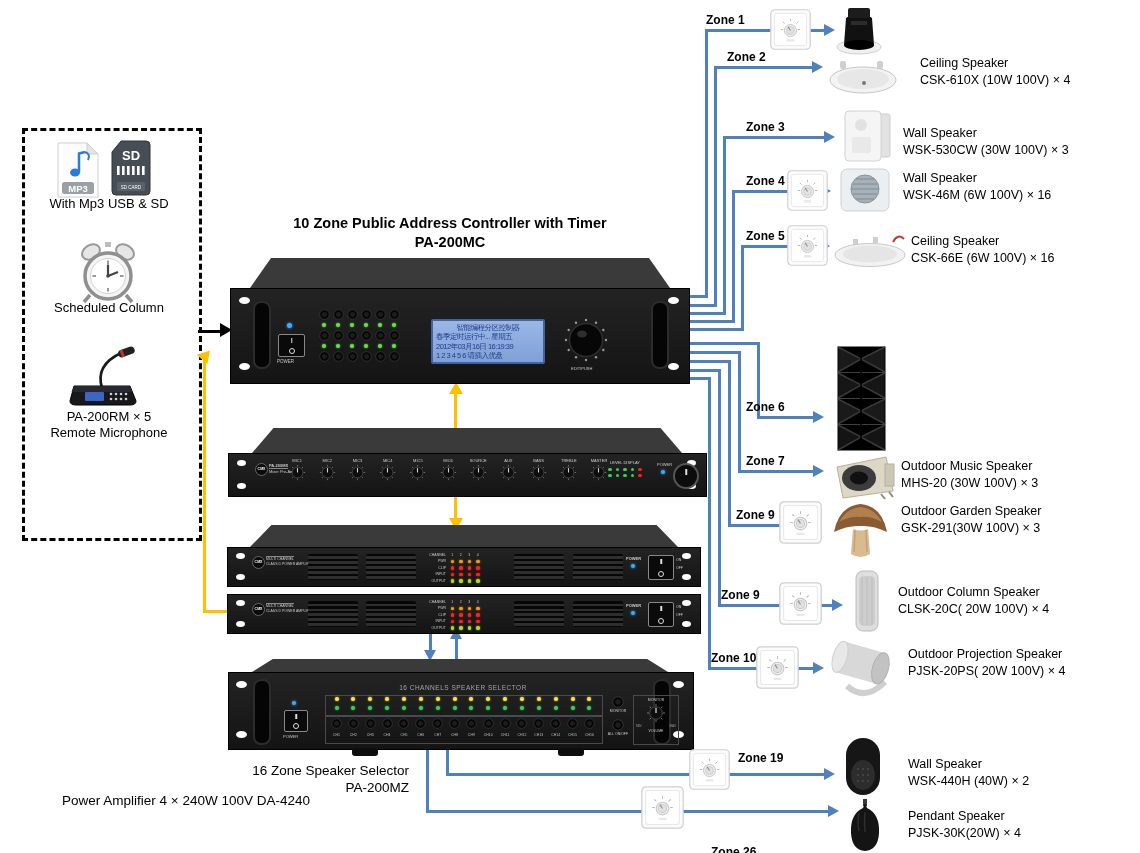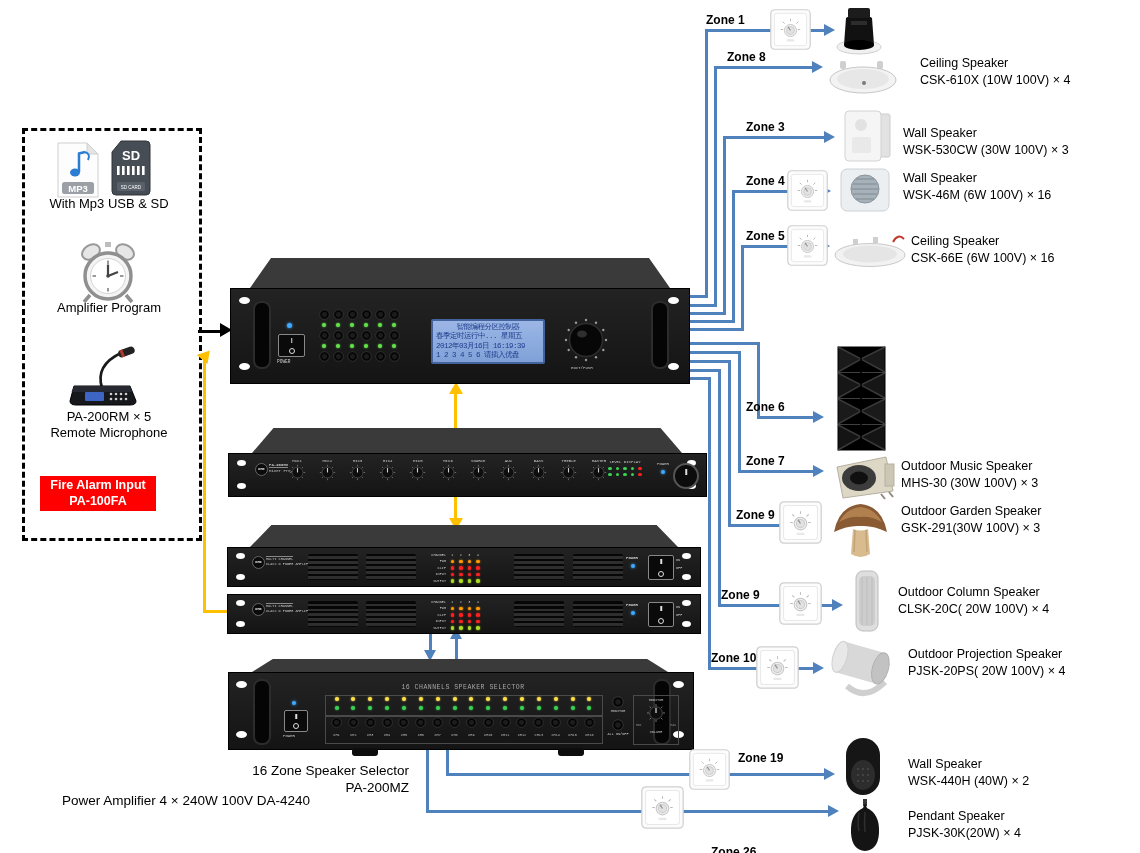--- a/index.html
+++ b/index.html
@@ -19,21 +19,21 @@
   
   .zlabel{position:absolute;font-weight:bold;font-size:12px;white-space:nowrap;}
   .zdesc{position:absolute;font-size:12.5px;line-height:17px;white-space:nowrap;}
   .cap{position:absolute;font-size:13.5px;white-space:nowrap;}
   #title{position:absolute;left:230px;top:214px;width:440px;text-align:center;font-weight:bold;font-size:14.5px;line-height:19px;}
   .lp-cap{position:absolute;left:22px;width:174px;text-align:center;font-size:13px;}
   
   #srcbox{position:absolute;left:22px;top:128px;width:174px;height:407px;border:3px dashed #000;}
   #firebox{position:absolute;left:40px;top:476px;width:116px;height:34px;background:#ff0000;color:#fff;font-weight:bold;font-size:12.5px;line-height:16px;text-align:center;padding-top:1px;}
   
-  .rack{position:absolute;background:linear-gradient(#232323,#141414);border:1px solid #000;font-family:Liberation Mono, monospace;}
+  .rack{position:absolute;background:linear-gradient(#232323,#141414);border:1px solid #000;}
   .rtop{position:absolute;background:#3a3a3a;clip-path:polygon(5% 0,95% 0,100% 100%,0 100%);}
   .eh{position:absolute;width:11px;height:7px;background:#fff;border-radius:50%;}
   .ehs{position:absolute;width:9px;height:6px;background:#fff;border-radius:50%;}
   .hd{position:absolute;width:14px;background:#050505;border:2px solid #2c2c2c;border-radius:8px;}
   .rocker{position:absolute;background:#0a0a0a;border:1.5px solid #888;border-radius:2px;}
   .rocker .ri{position:absolute;left:50%;top:3px;width:1.5px;height:5px;background:#ddd;transform:translateX(-50%);}
   .rocker .ro{position:absolute;left:50%;bottom:2px;width:4px;height:4px;border:1px solid #ddd;border-radius:50%;transform:translateX(-50%);}
   .bled{position:absolute;width:5px;height:5px;border-radius:50%;background:#3fa9ff;box-shadow:0 0 3px #3fa9ff;}
   .mlabel{position:absolute;color:#c9c9c9;font-size:4.5px;white-space:nowrap;}
   
@@ -132,20 +132,22 @@
       </g>
       <circle cx="24" cy="24" r="16.5" fill="#070707" stroke="#2e2e2e" stroke-width="1.5"></circle>
       <ellipse cx="20" cy="18" rx="5" ry="3.5" fill="#2f2f2f"></ellipse>
     </symbol>
   </defs>
 </svg>
 
 <div id="canvas">
 
   <div id="title">
+    <div>10 Zone Public Address Controller with Timer</div>
+    <div>PA-200MC</div>
   </div>
 
   <div id="srcbox"></div>
 
   <svg class="abs" style="left:55px;top:141px" width="46" height="58" viewBox="0 0 46 58">
     <path d="M3 2 h29 l11 11 v43 h-40 z" fill="#fdfdfd" stroke="#cfcfcf"></path>
     <path d="M32 2 l11 11 h-11 z" fill="#e4e4e4" stroke="#cfcfcf"></path>
     <path d="M24 31 V12.5 l6 -1.5" stroke="#2b7cd3" stroke-width="2.5" fill="none"></path>
     <path d="M30 11 q6 2 3 8" stroke="#2b7cd3" stroke-width="2" fill="none"></path>
     <ellipse cx="20" cy="31.5" rx="5" ry="4" fill="#2b7cd3"></ellipse>
@@ -182,21 +184,21 @@
       <line x1="31" y1="19.5" x2="31" y2="23"></line>
         <line x1="31" y1="47" x2="31" y2="50.5"></line>
       <line x1="15.5" y1="35" x2="19" y2="35"></line>
         <line x1="43" y1="35" x2="46.5" y2="35"></line>
     </g>
     <line x1="31" y1="35" x2="31" y2="23.5" stroke="#444" stroke-width="2.2"></line>
     <line x1="31" y1="35" x2="41" y2="31" stroke="#444" stroke-width="2.2"></line>
     <circle cx="31" cy="35" r="1.8" fill="#444"></circle>
   </svg>
 
-  <div class="lp-cap" style="top:300px">Amplifier Program</div>
+  <div class="lp-cap" style="top:300px">Scheduled Column</div>
 
   <svg class="abs" style="left:64px;top:344px" width="80" height="64" viewBox="0 0 80 64">
     <path d="M38 44 C33 28 40 17 57 9" stroke="#1a1a1a" stroke-width="2.6" fill="none"></path>
     <g transform="rotate(-20 63 8)">
       <rect x="54" y="4" width="17" height="7.5" rx="3.7" fill="#222"></rect>
       <rect x="56.5" y="4" width="3" height="7.5" fill="#b03a2e"></rect>
     </g>
     <path d="M10 42 L66 42 L72 57 Q72 61 66 61 L12 61 Q6 61 6 57 Z" fill="#17181c" stroke="#000"></path>
     <path d="M10 42 h56 l2.5 6 H7.5 z" fill="#262931"></path>
     <rect x="21" y="48" width="19" height="9" rx="1" fill="#3d66c4"></rect>
@@ -208,24 +210,20 @@
       <circle cx="47" cy="55" r="1.3"></circle>
         <circle cx="52" cy="55" r="1.3"></circle>
         <circle cx="57" cy="55" r="1.3"></circle>
         <circle cx="62" cy="55" r="1.3"></circle>
     </g>
   </svg>
 
   <div class="lp-cap" style="top:409px">PA-200RM × 5</div>
   <div class="lp-cap" style="top:425px">Remote Microphone</div>
 
-  <div id="firebox">
-    <div>Fire Alarm Input</div>
-    <div>PA-100FA</div>
-  </div>
 
   <div class="wk" style="left:198px;top:330px;width:24px;height:3px"></div>
   <div class="ark-r" style="left:220px;top:323px"></div>
 
   <div class="wy" style="left:203px;top:360px;width:3px;height:252px"></div>
   <div class="wy" style="left:203px;top:610px;width:26px;height:3px"></div>
   <div class="ary-u" style="left:199px;top:349px;transform:rotate(40deg)"></div>
 
   <div class="ary-u" style="left:449px;top:382px"></div>
   <div class="wy" style="left:454px;top:394px;width:3px;height:34px"></div>
@@ -676,21 +674,21 @@
     </div>
   </div>
   <div class="foot" style="left:352px;top:748px;width:26px"></div>
   <div class="foot" style="left:558px;top:748px;width:26px"></div>
 
   <div class="cap" style="left:233px;top:763px;width:176px;text-align:right">16 Zone Speaker Selector</div>
   <div class="cap" style="left:233px;top:780px;width:176px;text-align:right">PA-200MZ</div>
   <div class="cap" style="left:62px;top:793px">Power Amplifier 4 × 240W 100V  DA-4240</div>
 
   <div class="zlabel" style="left:706px;top:13px">Zone 1</div>
-  <div class="zlabel" style="left:727px;top:50px">Zone 8</div>
+  <div class="zlabel" style="left:727px;top:50px">Zone 2</div>
   <div class="zlabel" style="left:746px;top:120px">Zone 3</div>
   <div class="zlabel" style="left:746px;top:174px">Zone 4</div>
   <div class="zlabel" style="left:746px;top:229px">Zone 5</div>
   <div class="zlabel" style="left:746px;top:400px">Zone 6</div>
   <div class="zlabel" style="left:746px;top:454px">Zone 7</div>
   <div class="zlabel" style="left:736px;top:508px">Zone 9</div>
   <div class="zlabel" style="left:721px;top:588px">Zone 9</div>
   <div class="zlabel" style="left:711px;top:651px">Zone 10</div>
   <div class="zlabel" style="left:738px;top:751px">Zone 19</div>
   <div class="zlabel" style="left:711px;top:845px">Zone 26</div>
@@ -846,21 +844,21 @@
   <div class="zdesc" style="left:903px;top:170px">
     <div>Wall Speaker</div>
     <div>WSK-46M (6W 100V) × 16</div>
   </div>
   <div class="zdesc" style="left:911px;top:233px">
     <div>Ceiling Speaker</div>
     <div>CSK-66E (6W 100V) × 16</div>
   </div>
   <div class="zdesc" style="left:901px;top:458px">
     <div>Outdoor Music Speaker</div>
-    <div>MHS-30 (30W 100V) × 3</div>
+    <div>MHS-20 (30W 100V) × 3</div>
   </div>
   <div class="zdesc" style="left:901px;top:503px">
     <div>Outdoor Garden Speaker</div>
     <div>GSK-291(30W 100V) × 3</div>
   </div>
   <div class="zdesc" style="left:898px;top:584px">
     <div>Outdoor  Column Speaker</div>
     <div>CLSK-20C( 20W 100V) × 4</div>
   </div>
   <div class="zdesc" style="left:908px;top:646px">

